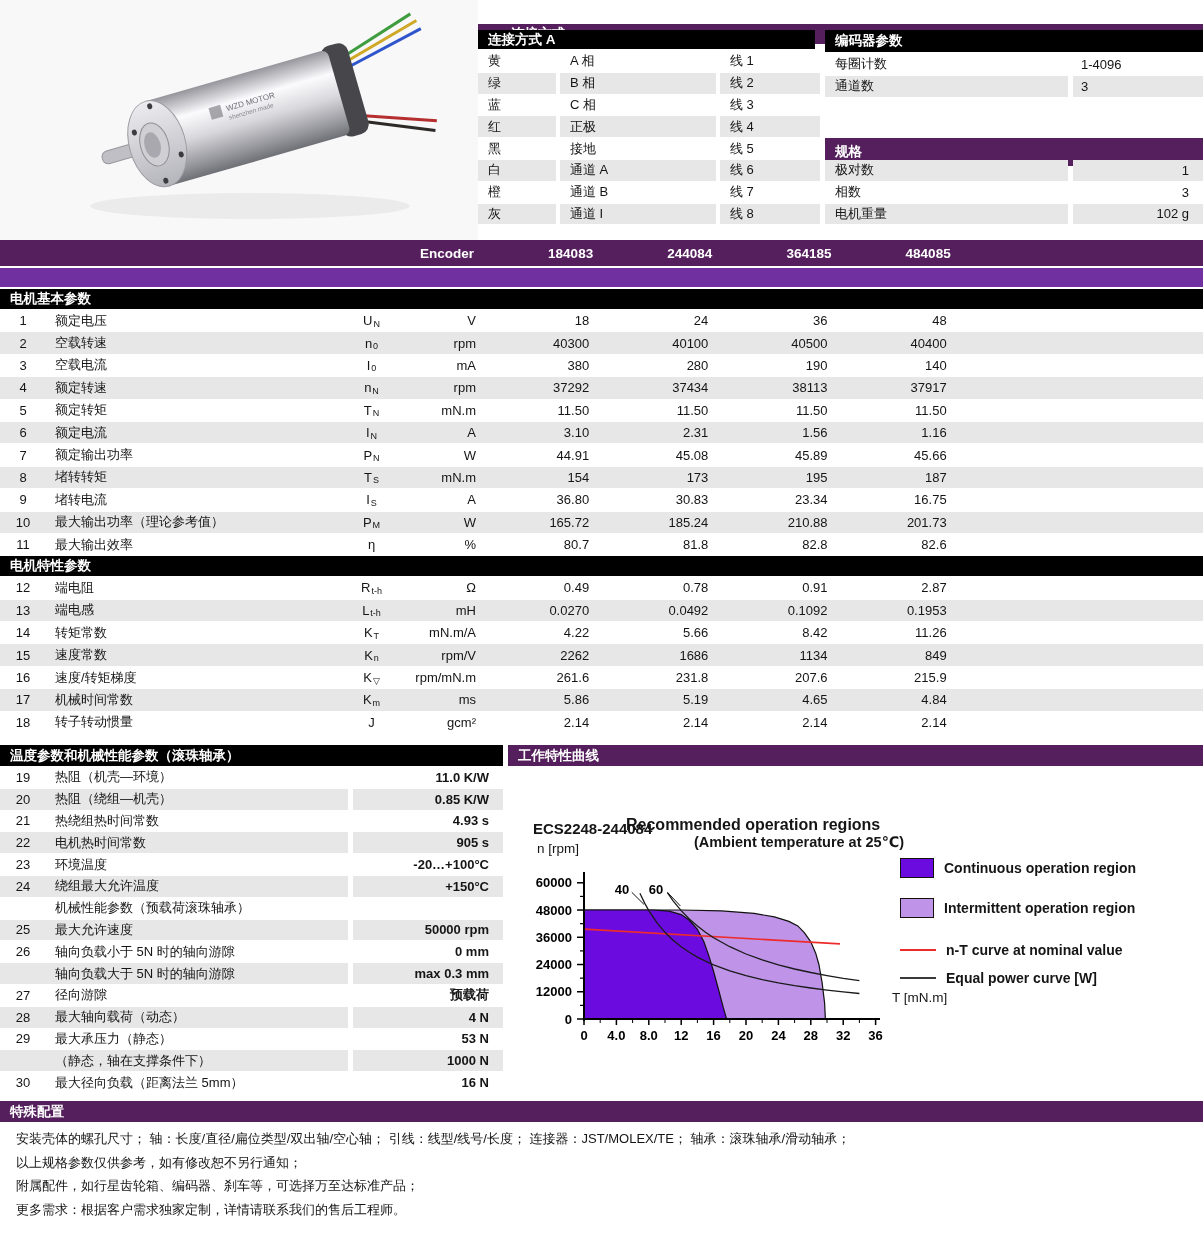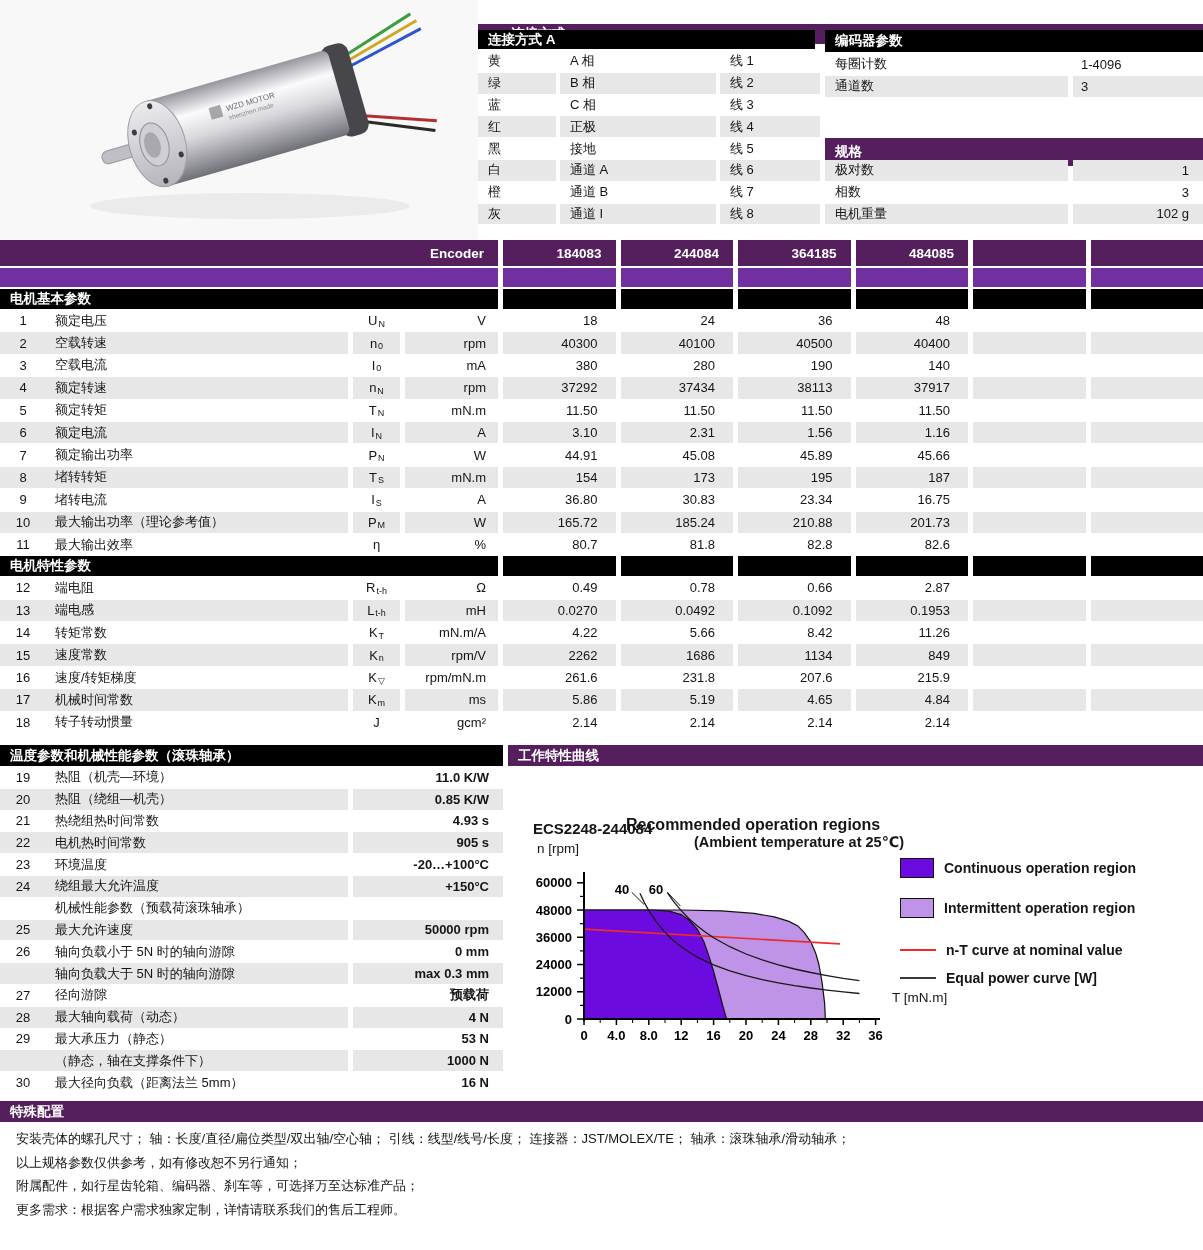--- a/index.html
+++ b/index.html
@@ -17,21 +17,21 @@
   .trow.g .tcell{background:var(--row_gray,#E7E7E7);}
   .tcell{display:flex;align-items:center;font-size:13px;padding-left:10px;box-sizing:border-box;height:100%;}
   .conn-row{grid-template-columns:78px 156px 100px;column-gap:4px;}
   .enc-row{grid-template-columns:243px 130px;column-gap:5px;}
   .enc-val{padding-left:8px;}
   .spec-val{justify-content:flex-end;padding-right:14px;padding-left:0;}
   .temp-row{grid-template-columns:348px 150px;column-gap:5px;}
   .tname{padding-left:0;}
   .tval{justify-content:flex-end;padding-right:14px;padding-left:0;font-weight:bold;}
   
-  .mrow{display:grid;grid-template-columns:348px 47px 93px repeat(6,1fr);column-gap:5px;}
+  .mrow{display:grid;grid-template-columns:348px 47px 93px repeat(6,1fr);}
   .mcell{display:flex;align-items:center;font-size:13px;box-sizing:border-box;height:100%;}
   .span3{grid-column:1/4;}
   .h1{height:26px;margin-bottom:2px;}
   .h2{height:19px;margin-bottom:2px;}
   .sbar{height:20px;margin-bottom:1px;text-decoration:underline;}
   .drow{height:21.4px;margin-bottom:1px;}
   .hdark{background:var(--purple_dark,#541F5C);color:#fff;font-weight:bold;justify-content:flex-end;padding-right:14px;font-size:13.5px;}
   .hbright{background:var(--purple_bright,#7030A0);}
   .sblack{background:#000;color:#fff;font-weight:bold;padding-left:10px;font-size:13.5px;}
   .drow.w2 .mcell{background:#fff;}
@@ -429,21 +429,21 @@
           <div class="rno">12</div>
           <div class="rname">端电阻</div>
         </div>
         <div class="mcell symc">
           <span>R</span>
           <span class="ssub">t-h</span>
         </div>
         <div class="mcell unitc">Ω</div>
         <div class="mcell valc">0.49</div>
         <div class="mcell valc">0.78</div>
-        <div class="mcell valc">0.66</div>
+        <div class="mcell valc">0.91</div>
         <div class="mcell valc">2.87</div>
         <div class="mcell valc"></div>
         <div class="mcell valc"></div>
       </div>
       <div class="mrow drow g2">
         <div class="mcell namec">
           <div class="rno">13</div>
           <div class="rname">端电感</div>
         </div>
         <div class="mcell symc">

